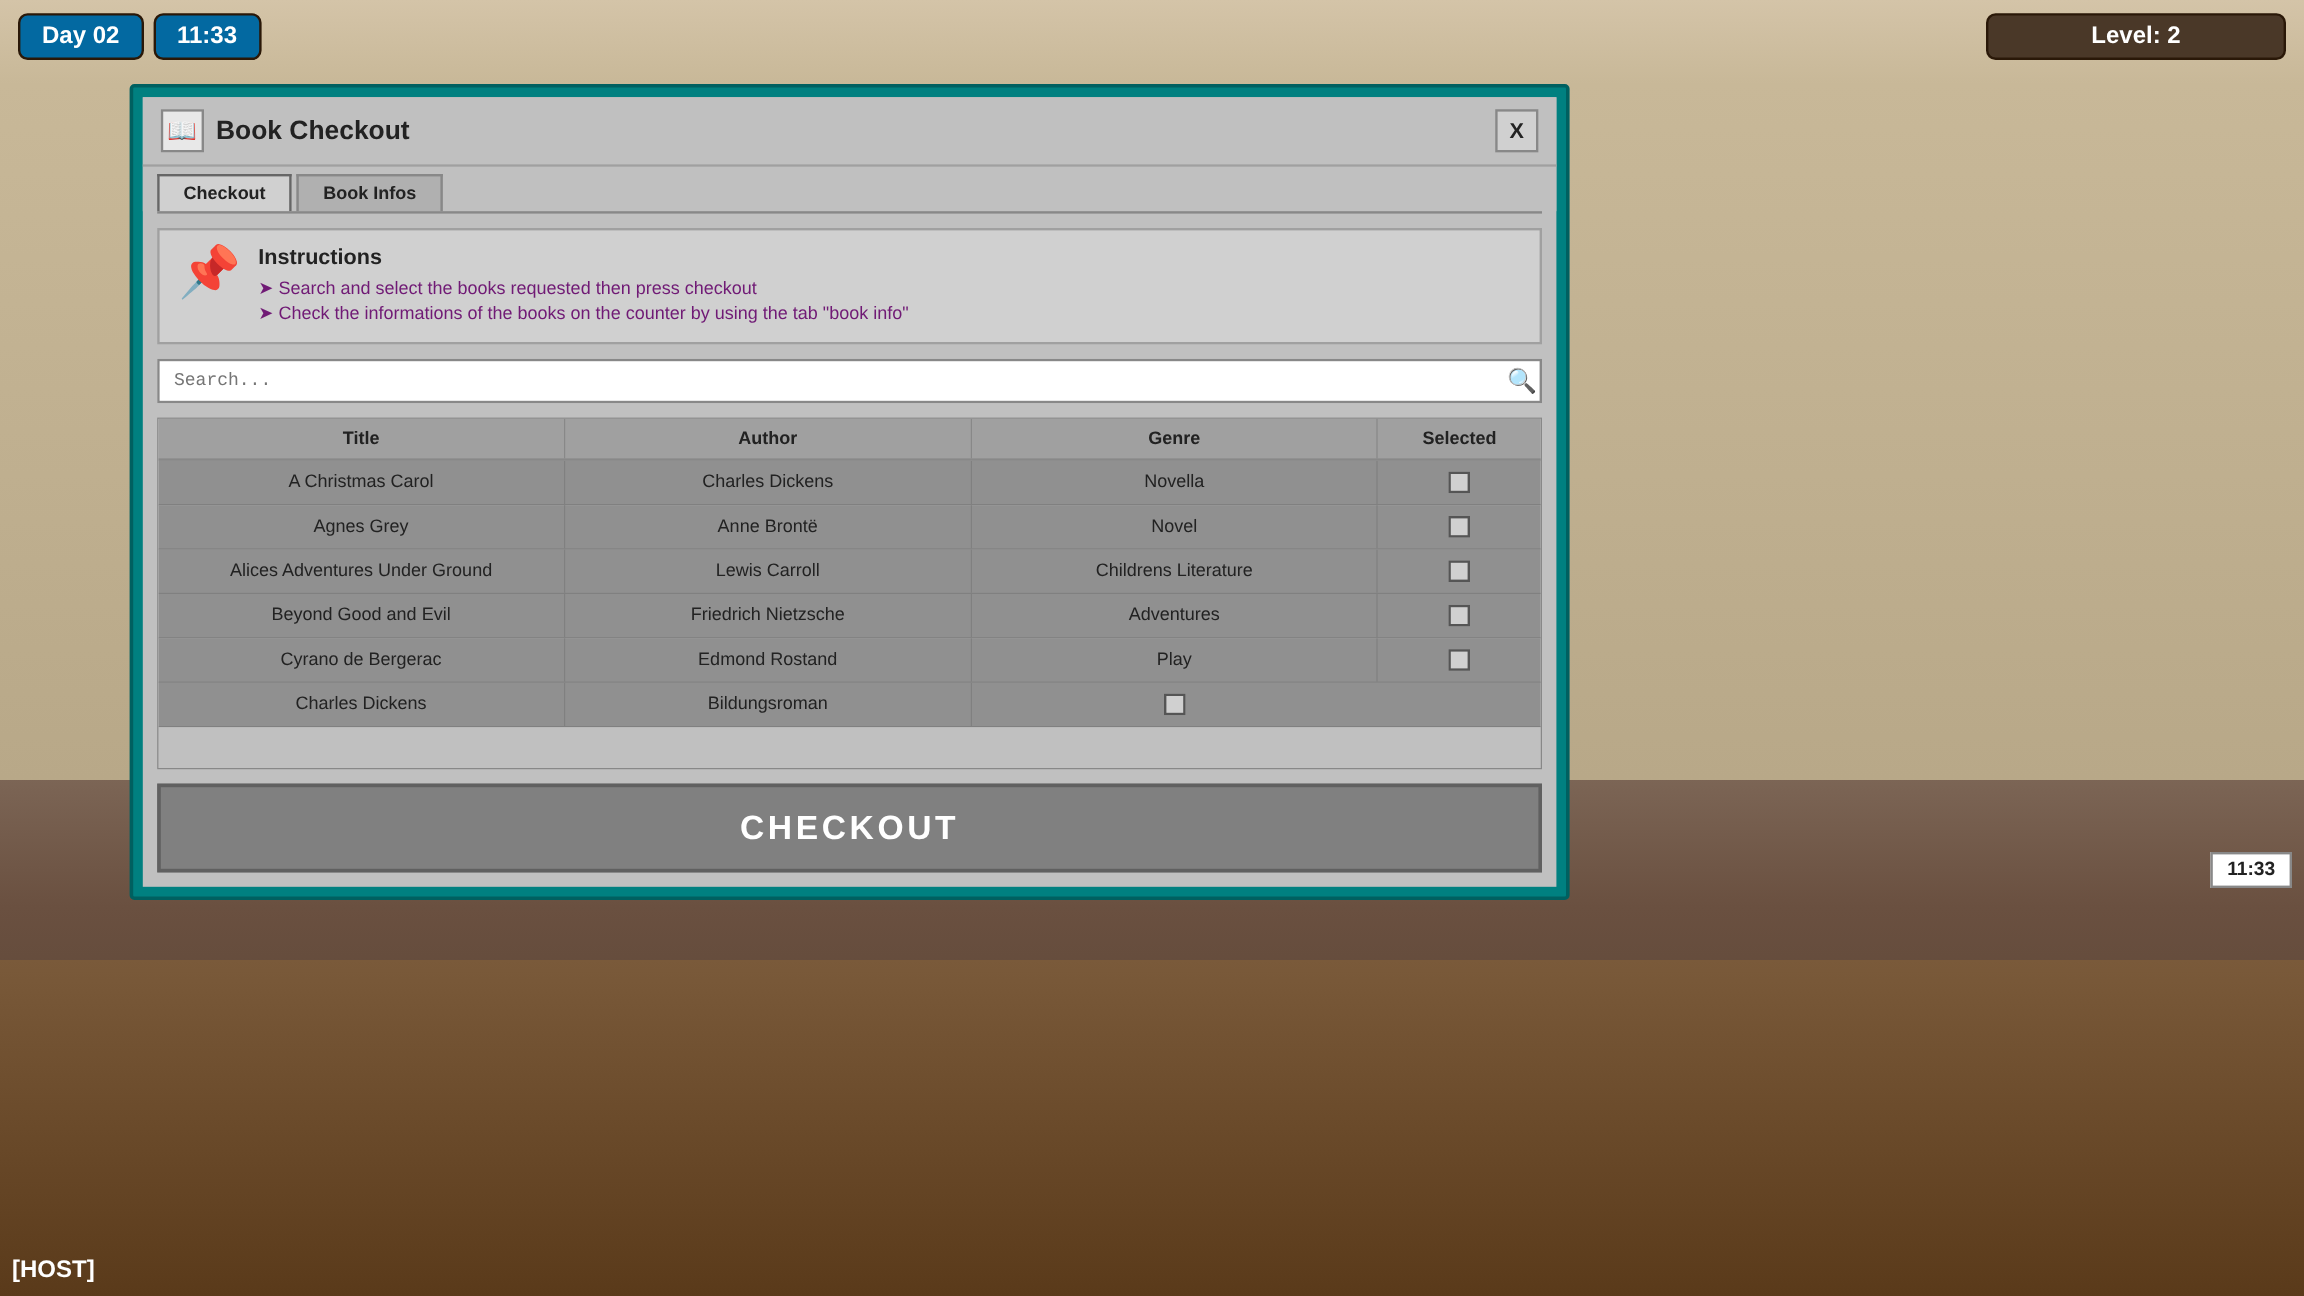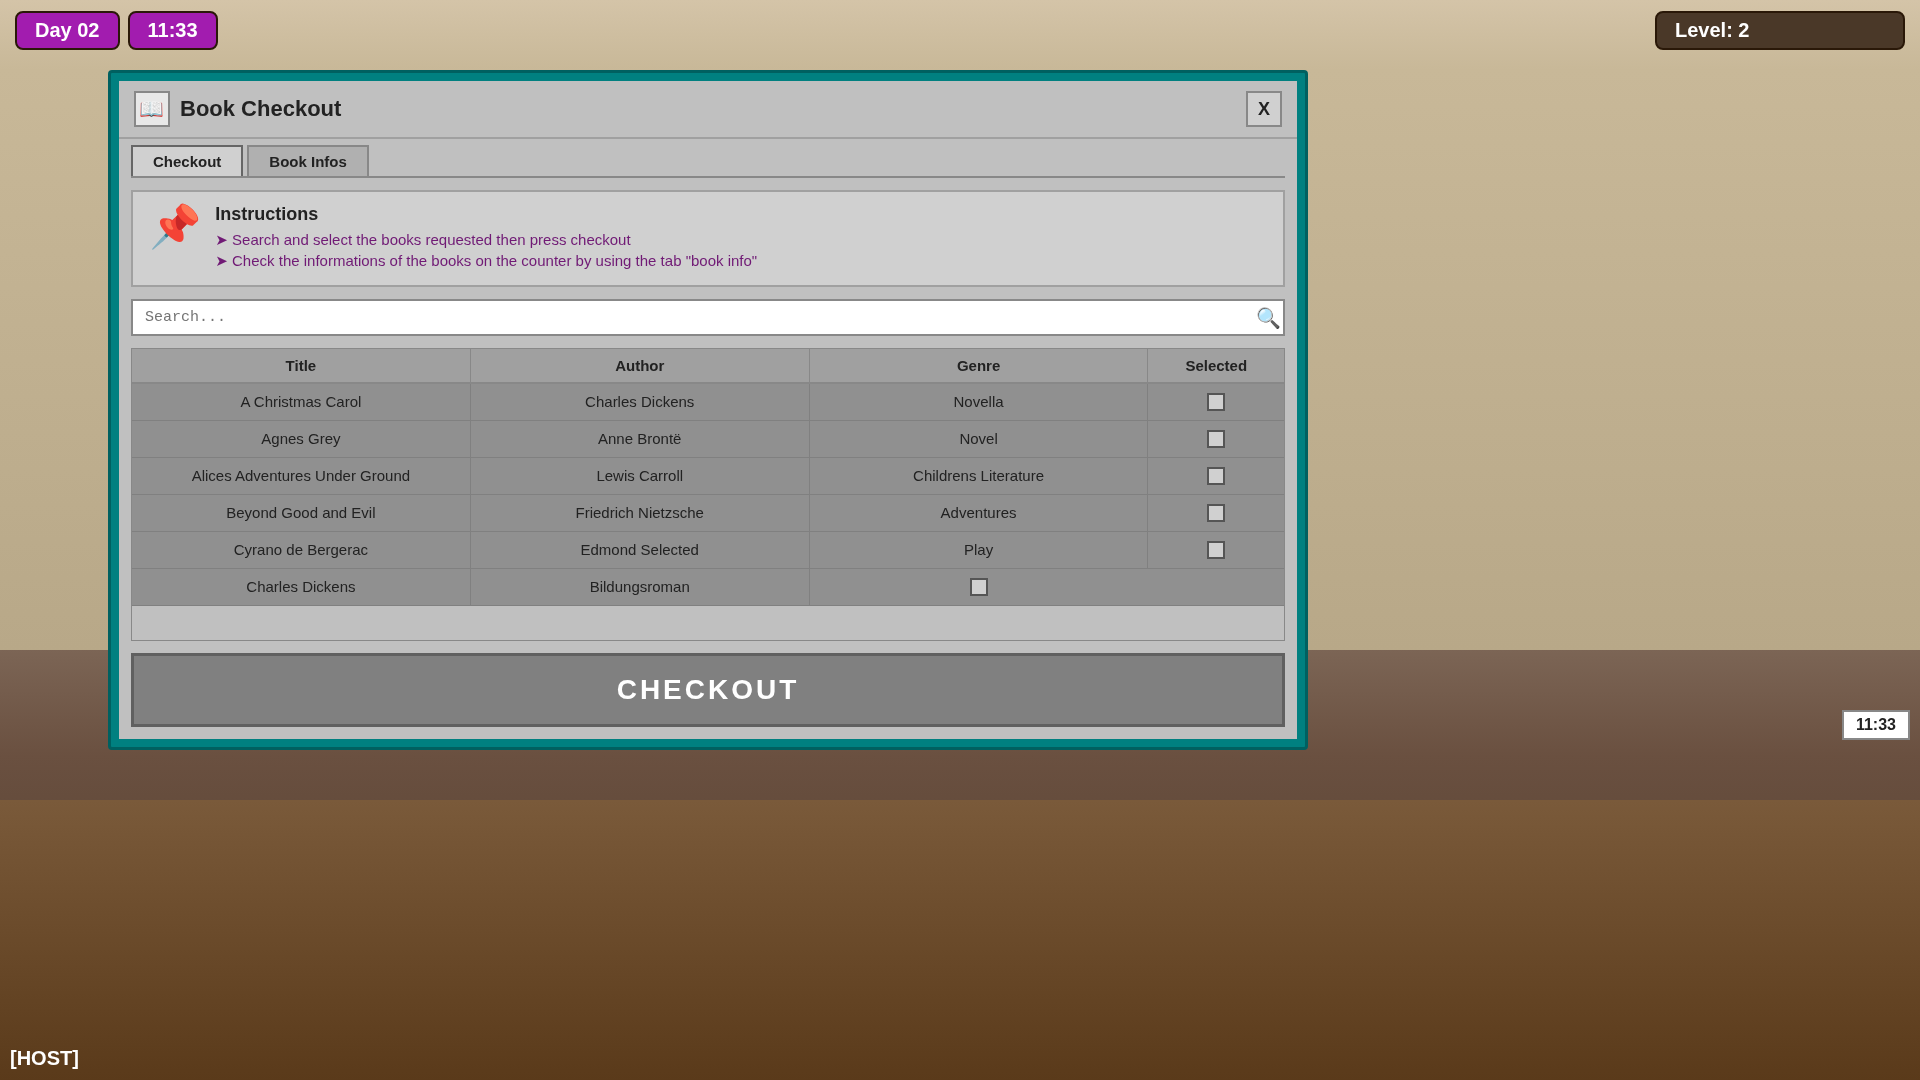--- a/index.html
+++ b/index.html
@@ -51,39 +51,39 @@
       padding: 10px 15px;
       justify-content: space-between;
     }
 
     .hud-left {
       display: flex;
       gap: 8px;
     }
 
     .hud-badge {
-      background: #a21caf;
+      background: #0369a1;
       color: white;
       font-size: 20px;
       font-weight: bold;
       padding: 6px 18px;
       border-radius: 8px;
       border: 2px solid #2a1808;
     }
 
     .hud-right {
       background: #4a3828;
       color: white;
       font-size: 20px;
       font-weight: bold;
       padding: 6px 18px;
       border-radius: 8px;
       border: 2px solid #2a1808;
       min-width: 250px;
-      text-align: left;
+      text-align: center;
     }
 
     .hud-bottom-right {
       position: absolute;
       bottom: 340px;
       right: 10px;
       background: white;
       border: 2px solid #888;
       padding: 4px 12px;
       font-size: 16px;
@@ -445,21 +445,21 @@
             <div class="td">Beyond Good and Evil</div>
             <div class="td">Friedrich Nietzsche</div>
             <div class="td">Adventures</div>
             <div class="td">
               <input type="checkbox" class="checkbox" style="">
             </div>
           </div>
 
           <div class="table-row">
             <div class="td">Cyrano de Bergerac</div>
-            <div class="td">Edmond Selected</div>
+            <div class="td">Edmond Rostand</div>
             <div class="td">Play</div>
             <div class="td">
               <input type="checkbox" class="checkbox" style="">
             </div>
           </div>
 
           <div class="table-row">
             <div class="td">Charles Dickens</div>
             <div class="td">Bildungsroman</div>
             <div class="td">

